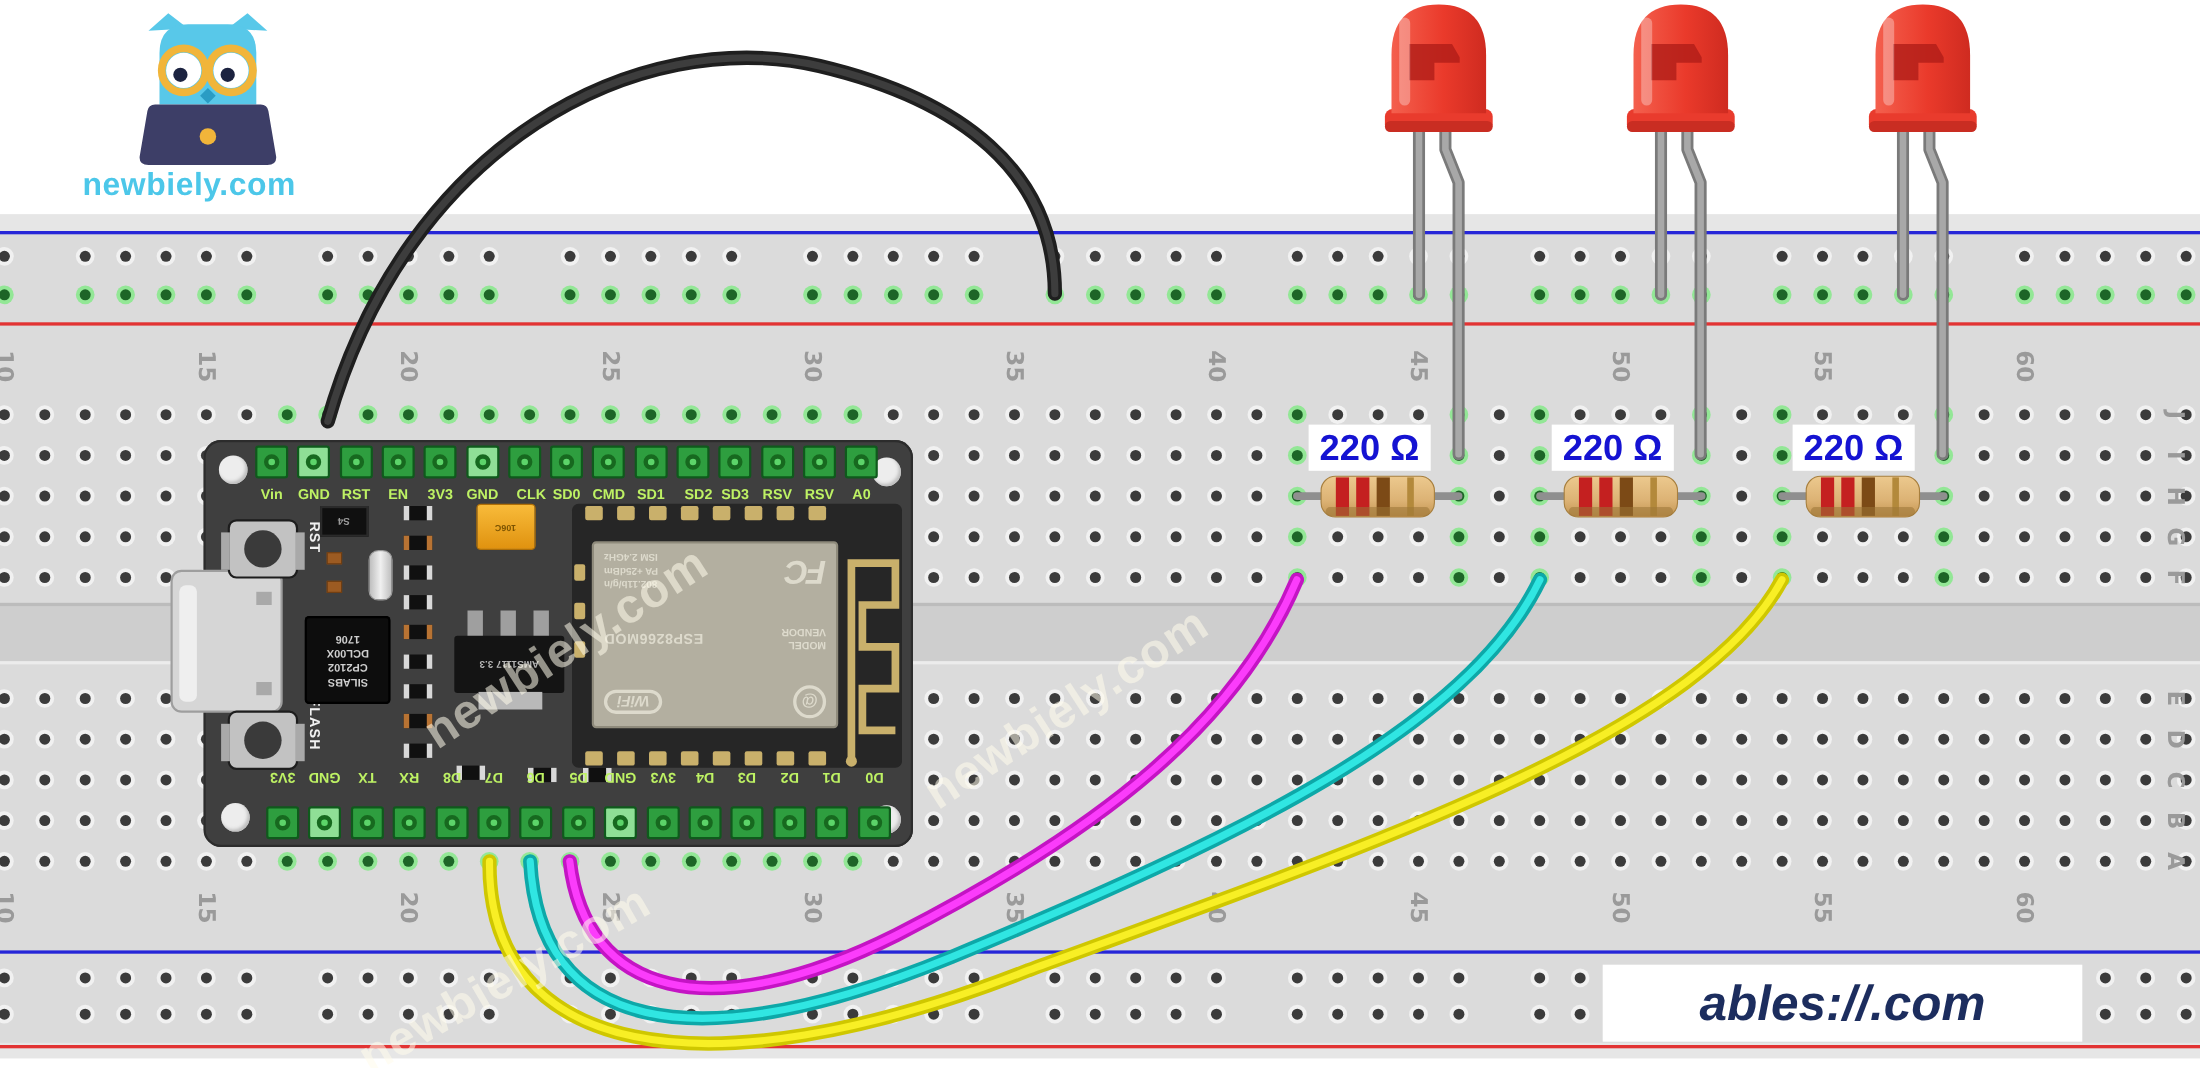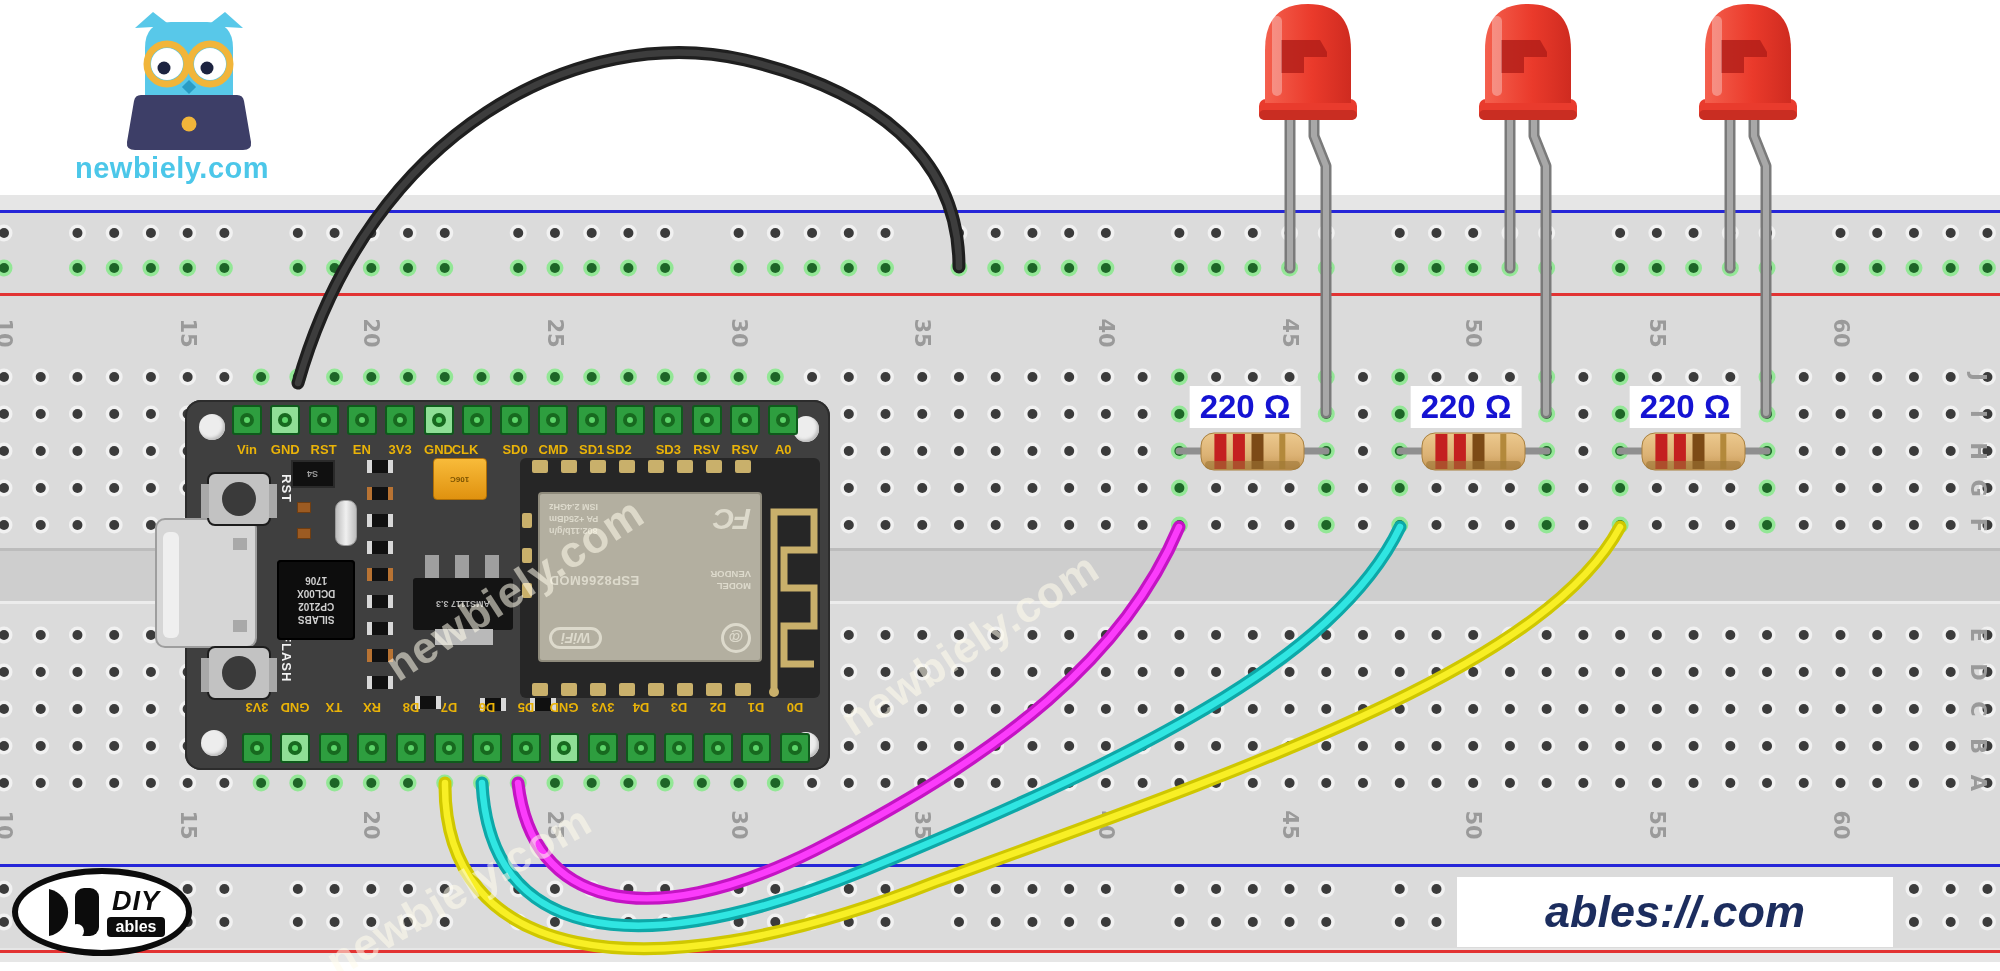--- a/index.html
+++ b/index.html
@@ -9,21 +9,21 @@
   .stage svg.layer{position:absolute;left:0;top:0;pointer-events:none;}
   .bnum{fill:#9a9a9a;font:bold 21px "DejaVu Sans",sans-serif;text-anchor:middle;dominant-baseline:central;}
 
   
   .mcu{position:absolute;left:185px;top:400px;width:645px;height:370px;background:#3f3f3f;
        border-radius:16px;box-shadow:0 0 0 2px #2c2c2c inset;}
   .pin{position:absolute;width:30px;height:30px;background:#2e9e3f;border:2px solid #0f5a1c;
        border-radius:3px;display:flex;align-items:center;justify-content:center;}
   .pin.g{background:#8fdf96;}
   .pin i{width:14px;height:14px;border-radius:50%;background:#5cd469;border:4px solid #17691f;}
-  .plabel{position:absolute;transform:translateX(-50%);font-weight:bold;font-size:13px;color:#eab308;white-space:nowrap;}
+  .plabel{position:absolute;transform:translateX(-50%);font-weight:bold;font-size:13px;color:#bef264;white-space:nowrap;}
   .plabel.t{top:42px;}
   .plabel.b{top:300px;transform:translateX(-50%) rotate(180deg);}
   .screw{position:absolute;width:26px;height:26px;border-radius:50%;background:#ededed;
          box-shadow:inset -2px -2px 3px #bdbdbd;}
   .btn{position:absolute;width:64px;height:54px;background:#c2c2c2;border:2px solid #1d1d1d;border-radius:8px;}
   .btn:before{content:"";position:absolute;left:-8px;top:10px;width:8px;height:34px;background:#a9a9a9;}
   .btn:after{content:"";position:absolute;right:-8px;top:10px;width:8px;height:34px;background:#a9a9a9;}
   .btn i{position:absolute;left:50%;top:50%;width:34px;height:34px;border-radius:50%;
          background:#3a3a3a;transform:translate(-50%,-50%);}
   .btnlabel{position:absolute;color:#f2f2f2;font-weight:bold;font-size:13px;writing-mode:vertical-rl;letter-spacing:1px;}
@@ -1741,37 +1741,37 @@
           <i></i>
         </div>
         <div class="plabel t" style="left:215.2px">3V3</div>
         <div class="pin g" style="left:238.5px;top:5px">
           <i></i>
         </div>
         <div class="plabel t" style="left:253.5px">GND</div>
         <div class="pin " style="left:276.8px;top:5px">
           <i></i>
         </div>
-        <div class="plabel t" style="left:280px">CLK</div>
+        <div class="plabel t" style="left:298px">CLK</div>
         <div class="pin " style="left:315.1px;top:5px">
           <i></i>
         </div>
         <div class="plabel t" style="left:330.1px">SD0</div>
         <div class="pin " style="left:353.4px;top:5px">
           <i></i>
         </div>
         <div class="plabel t" style="left:368.4px">CMD</div>
         <div class="pin " style="left:391.7px;top:5px">
           <i></i>
         </div>
         <div class="plabel t" style="left:406.7px">SD1</div>
         <div class="pin " style="left:430.0px;top:5px">
           <i></i>
         </div>
-        <div class="plabel t" style="left:434px">SD2</div>
+        <div class="plabel t" style="left:450px">SD2</div>
         <div class="pin " style="left:468.3px;top:5px">
           <i></i>
         </div>
         <div class="plabel t" style="left:483.3px">SD3</div>
         <div class="pin " style="left:506.6px;top:5px">
           <i></i>
         </div>
         <div class="plabel t" style="left:521.6px">RSV</div>
         <div class="pin " style="left:544.9px;top:5px">
           <i></i>
@@ -1937,29 +1937,18 @@
       <line x1="108" y1="58" x2="119" y2="58" stroke="#f1b53a" stroke-width="6"></line>
       <circle cx="89" cy="68" r="6.5" fill="#1c2340"></circle>
       <circle cx="132" cy="68" r="6.5" fill="#1c2340"></circle>
       <rect x="109" y="82" width="10" height="10" transform="rotate(45 114 87)" fill="#2a9cc4"></rect>
       <path d="M66 95 H162 Q168 95 169 101 L176 142 Q177 150 168 150 H60 Q51 150 52 142 L59 101 Q60 95 66 95 Z" fill="#3d3e67"></path>
       <circle cx="114" cy="124" r="7.5" fill="#f1b53a"></circle>
     </svg>
     <div class="lg-text">newbiely.com</div>
   </div>
 
-  <div class="diy">
-    <svg width="62" height="54">
-      <path d="M10 4 a24 24 0 0 1 0 47 Z" fill="#0c0c0c"></path>
-      <rect x="36" y="3" width="24" height="48" rx="9" fill="#0c0c0c"></rect>
-      <circle cx="38" cy="46" r="7" fill="#ffffff"></circle>
-    </svg>
-    <div class="stack">
-      <div class="d1">DIY</div>
-      <div class="d2">ables</div>
-    </div>
-  </div>
 
   <div class="urlplate">
     <span class="navy">ables://</span>
       <span class="navy">.com</span>
   </div>
 </div>
 
 </body></html>

